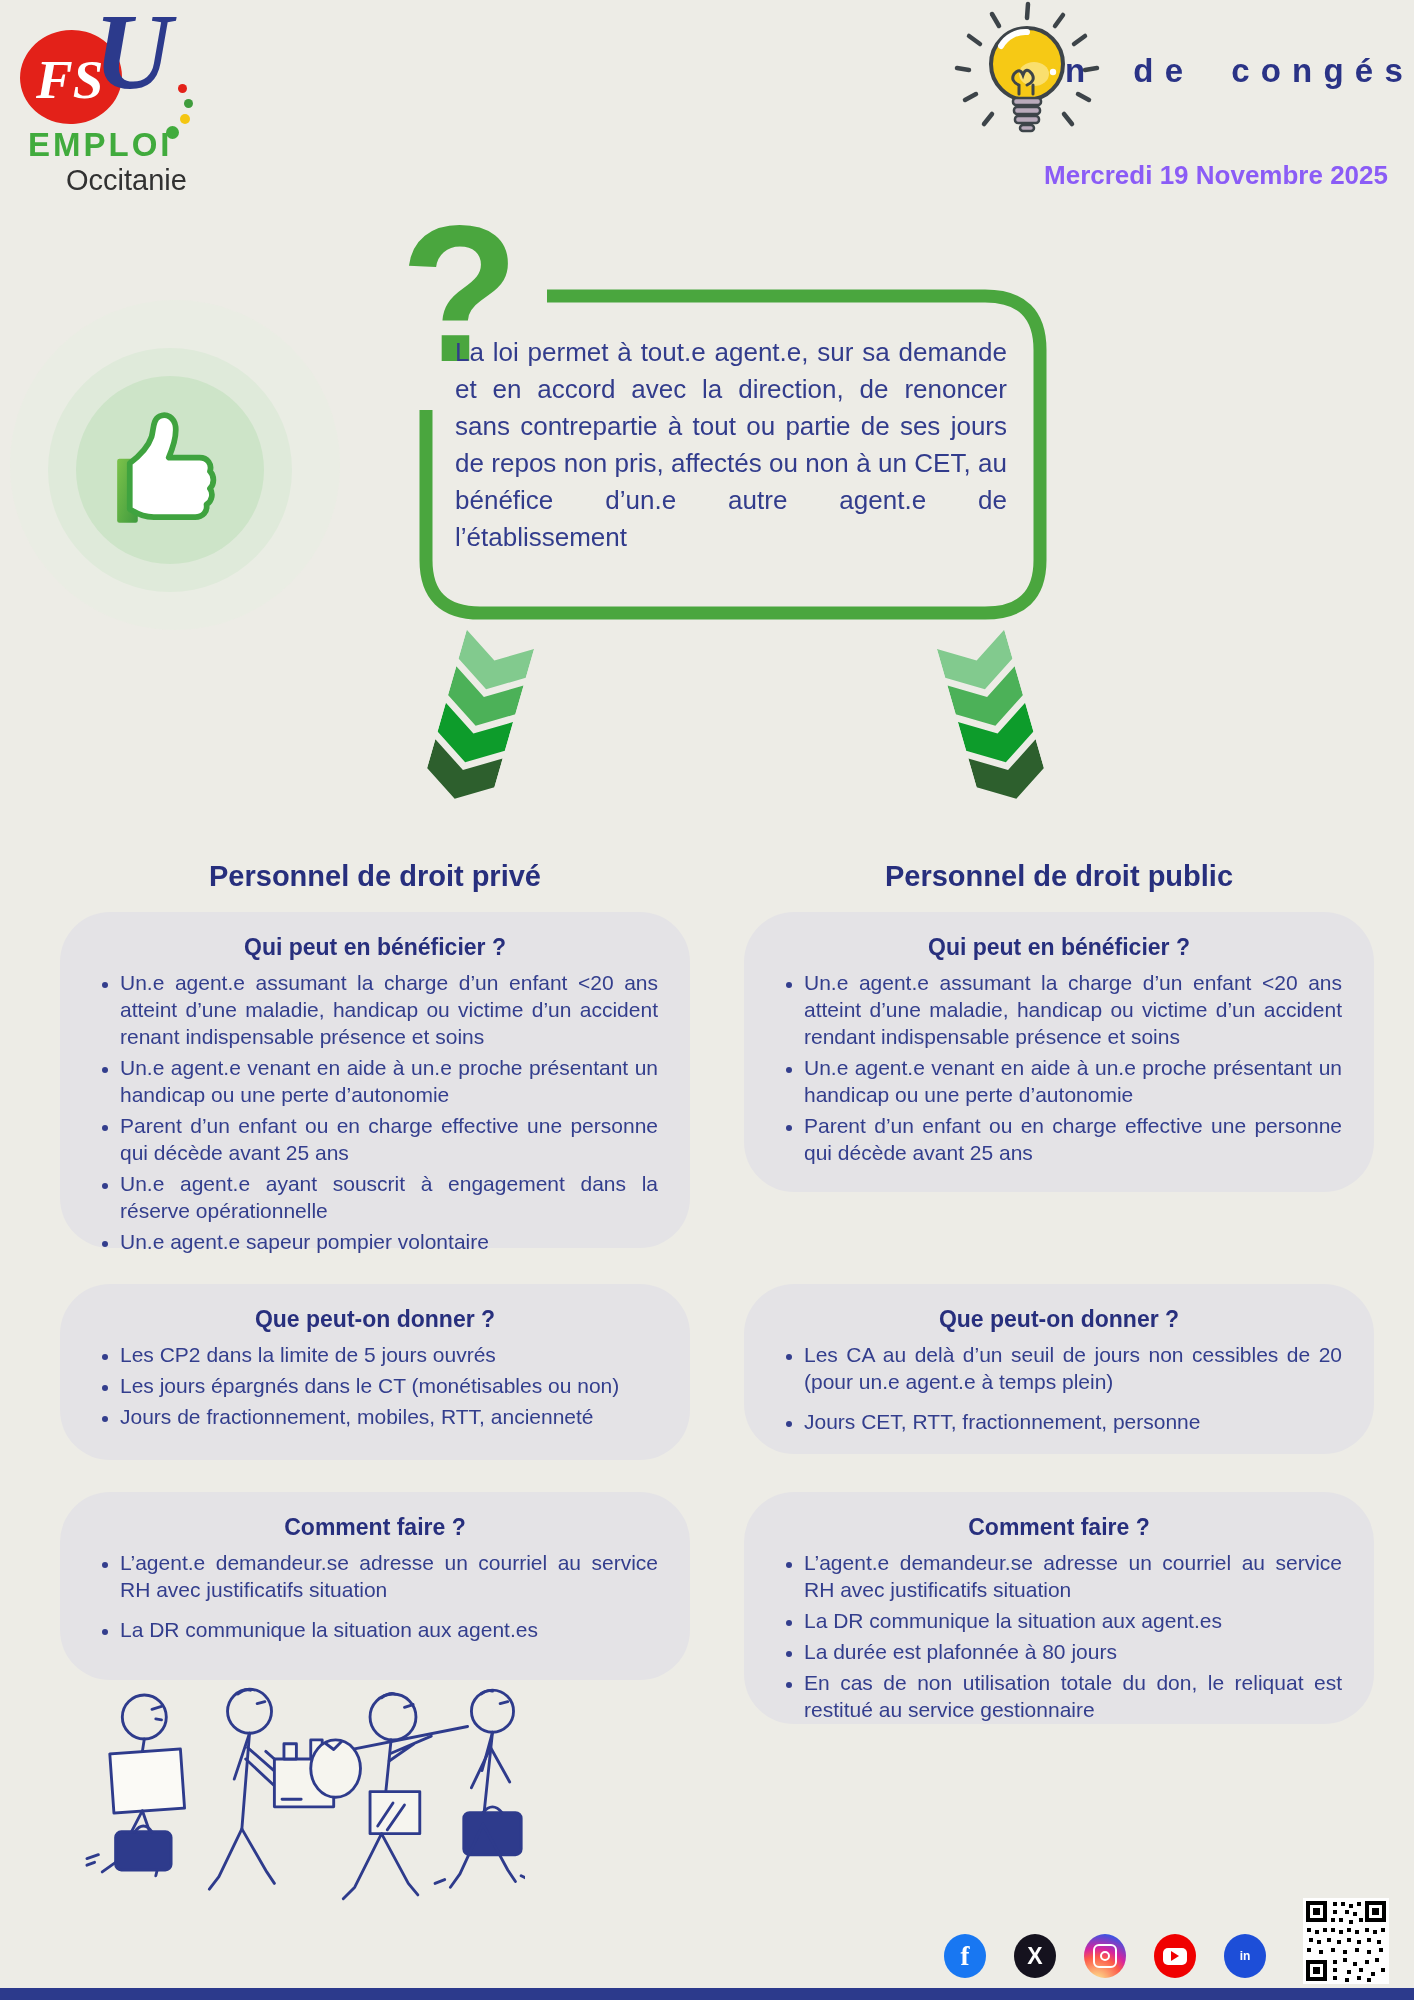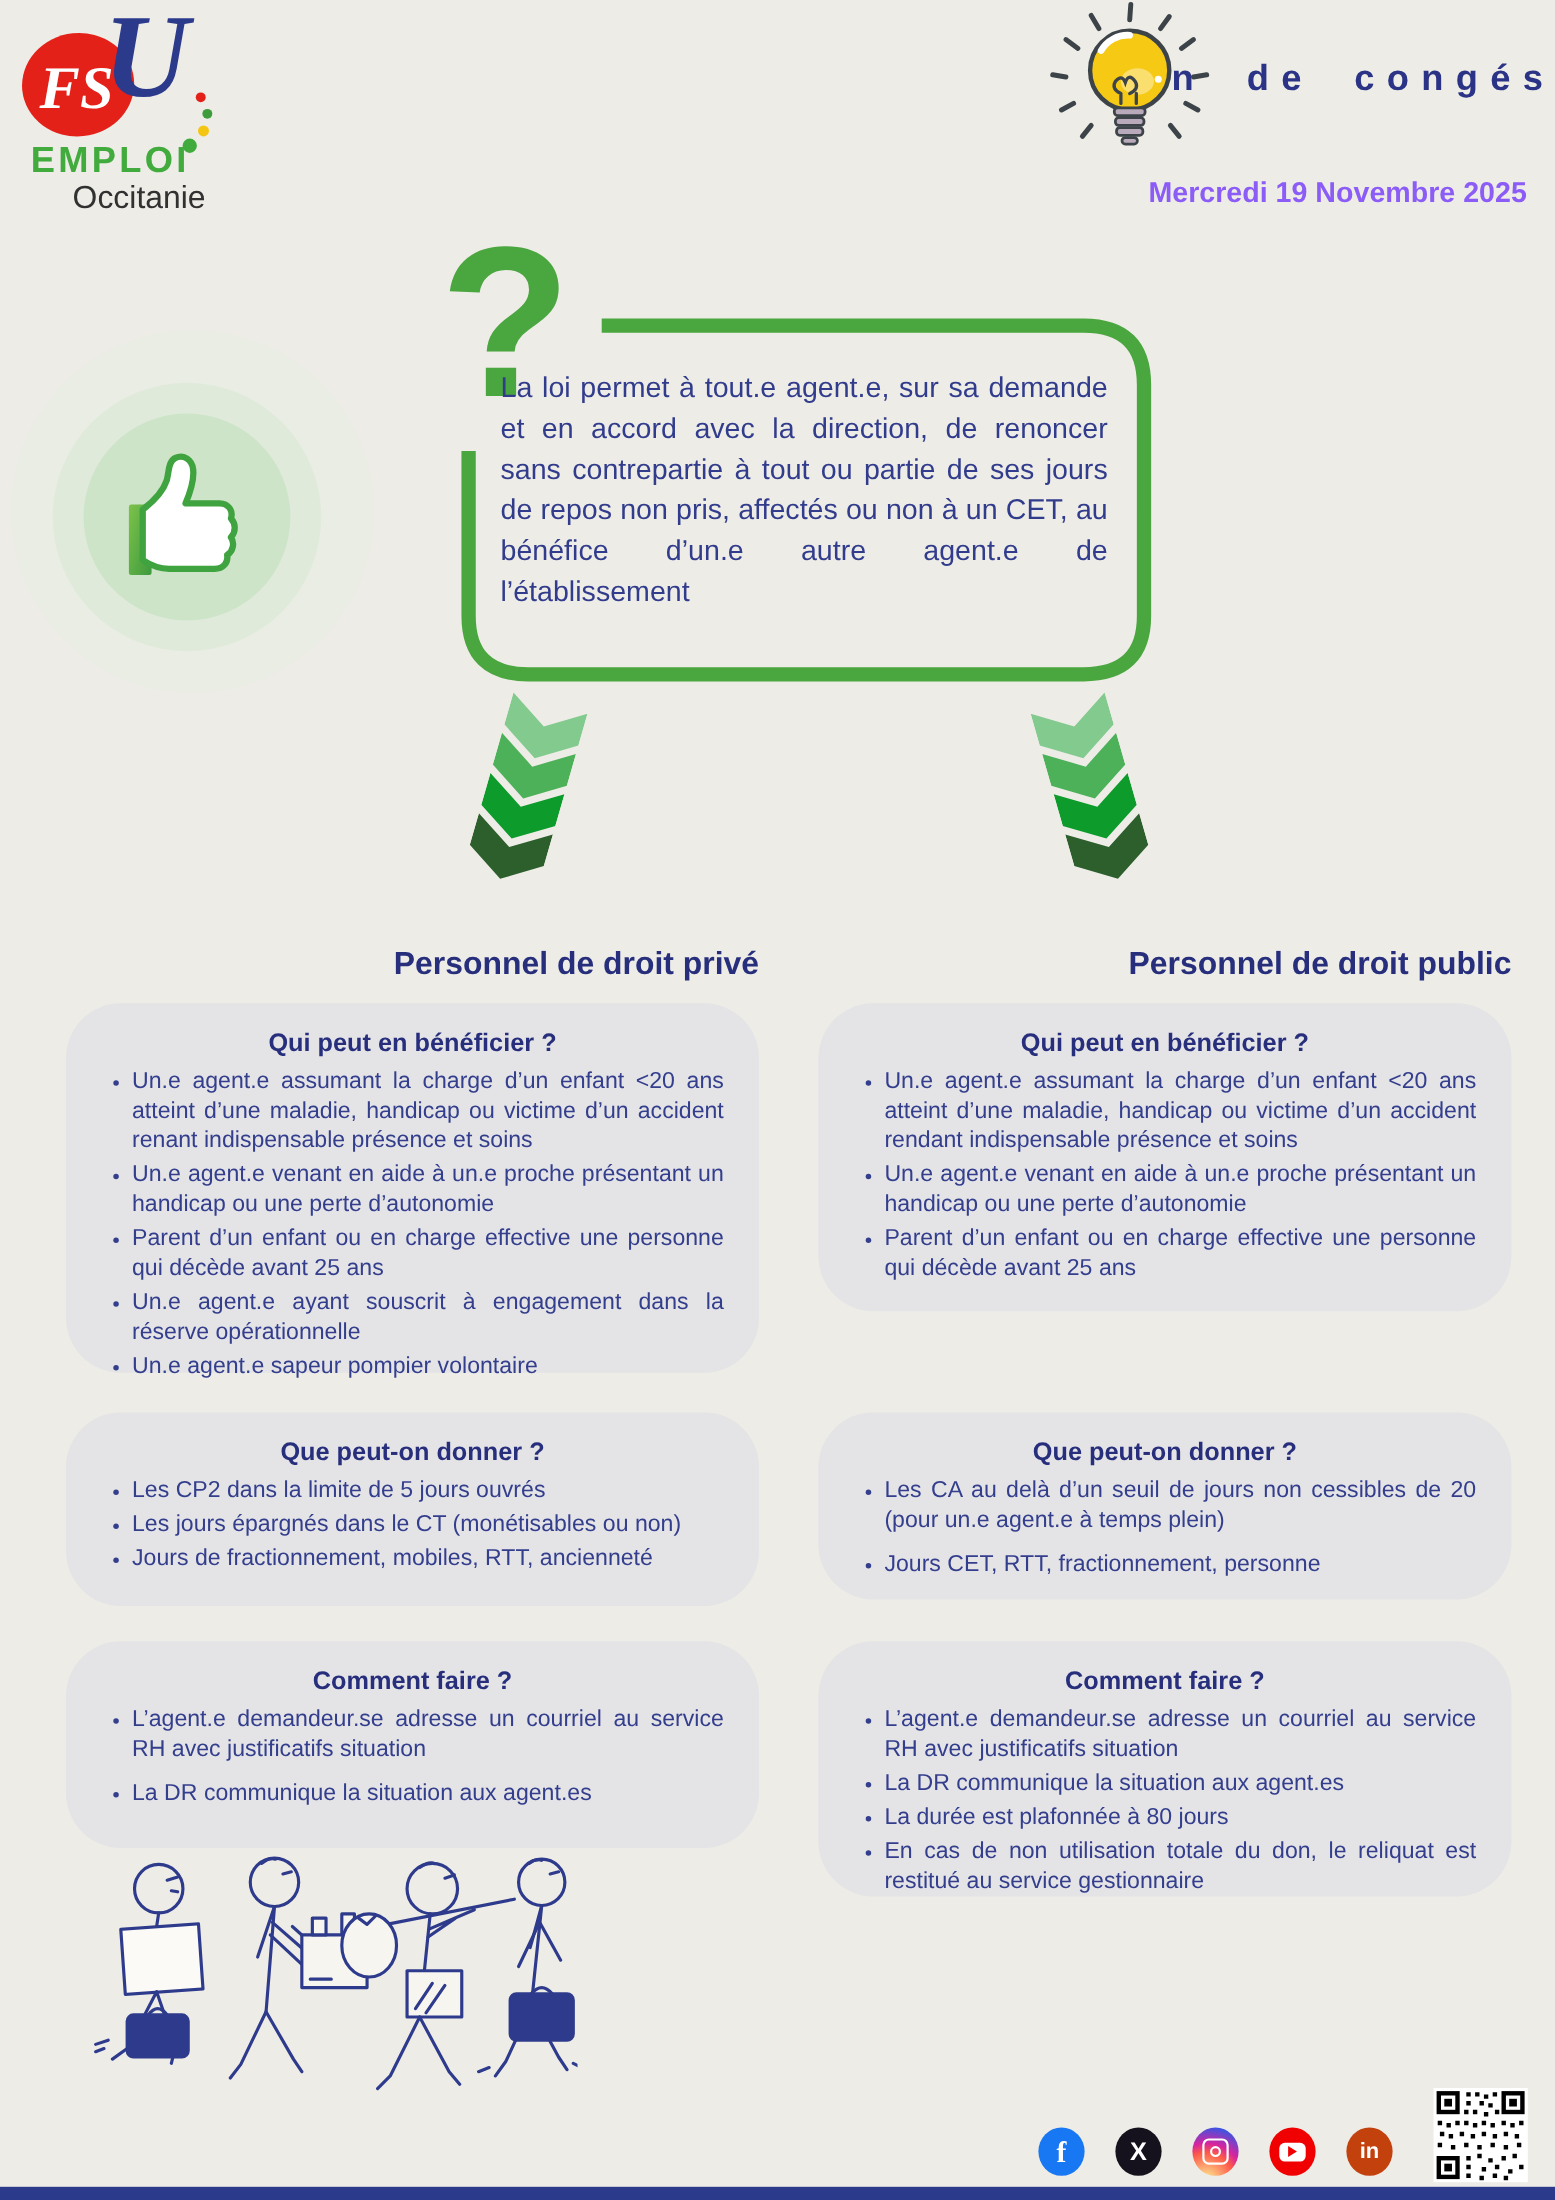--- a/index.html
+++ b/index.html
@@ -35,21 +35,21 @@
          background:#e7eee1;opacity:.55;}
   .ring1{position:absolute;left:48px;top:348px;width:244px;height:244px;border-radius:50%;
          background:#dfeada;}
   .ring2{position:absolute;left:76px;top:376px;width:188px;height:188px;border-radius:50%;
          background:#cde4c8;}
   .thumb{position:absolute;left:112px;top:406px;}
   .arrow{position:absolute;}
   .arrow-left{left:442px;top:636px;transform:rotate(16deg);}
   .arrow-right{left:959px;top:636px;transform:rotate(-16deg);}
   
-  .col-heading{position:absolute;width:630px;text-align:right;font-weight:bold;
+  .col-heading{position:absolute;width:630px;text-align:center;font-weight:bold;
                font-size:29px;color:#272f7d;}
   .col-heading.left{left:60px;top:860px;}
   .col-heading.right{left:744px;top:860px;}
   .card{position:absolute;width:630px;background:#e4e3e6;border-radius:50px;
         color:#333e8d;box-sizing:border-box;padding:16px 32px 10px 32px;}
   .card-title{text-align:center;font-weight:bold;font-size:23px;color:#272f7d;margin:6px 0 8px 0;}
   .card ul{margin:6px 0 0 0;padding-left:28px;}
   .card li{font-size:21px;line-height:27px;text-align:justify;margin-bottom:4px;}
   .card li::marker{color:#333e8d;font-size:19px;}
   .card.loose li{margin-bottom:13px;}
@@ -69,21 +69,21 @@
   .soc-x{background:#15121e;font-size:23px;}
   .soc-ig{background:radial-gradient(circle at 30% 110%, #fdf497 0%, #fd5949 45%, #d6249f 60%, #285aeb 90%);}
   .ig-frame{width:20px;height:20px;border:2.5px solid #fff;border-radius:6px;position:relative;}
   .ig-frame::after{content:"";position:absolute;left:5px;top:5px;width:6px;height:6px;
        border:2.5px solid #fff;border-radius:50%;}
   .soc-yt{background:#f00000;}
   .yt-box{width:24px;height:17px;background:#fff;border-radius:5px;display:flex;
           align-items:center;justify-content:center;}
   .yt-tri{width:0;height:0;border-left:8px solid #f00000;border-top:5px solid transparent;
           border-bottom:5px solid transparent;}
-  .soc-li{background:#c2410c;font-size:20px;}
+  .soc-li{background:#1d4ed8;font-size:12px;}
   .qr{position:absolute;left:1303px;top:1898px;}
   .bottom-bar{position:absolute;left:0;top:1988px;width:1414px;height:12px;background:#2c3a8c;}
 </style>
 </head>
 <body>
 
 <div class="poster">
 
   <div class="logo-block">
     <div class="logo-oval"></div>

